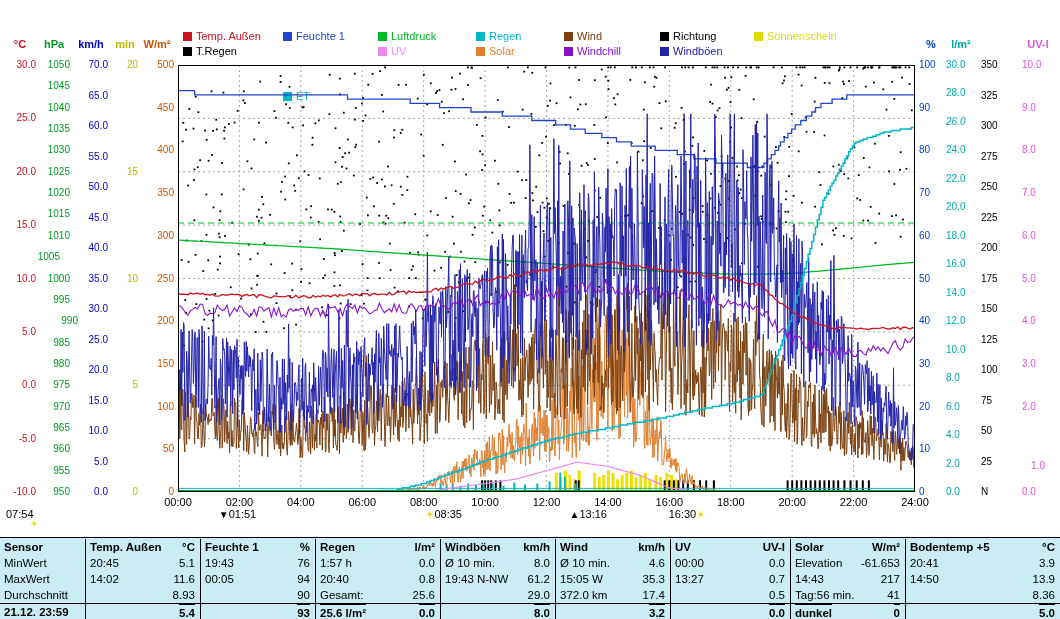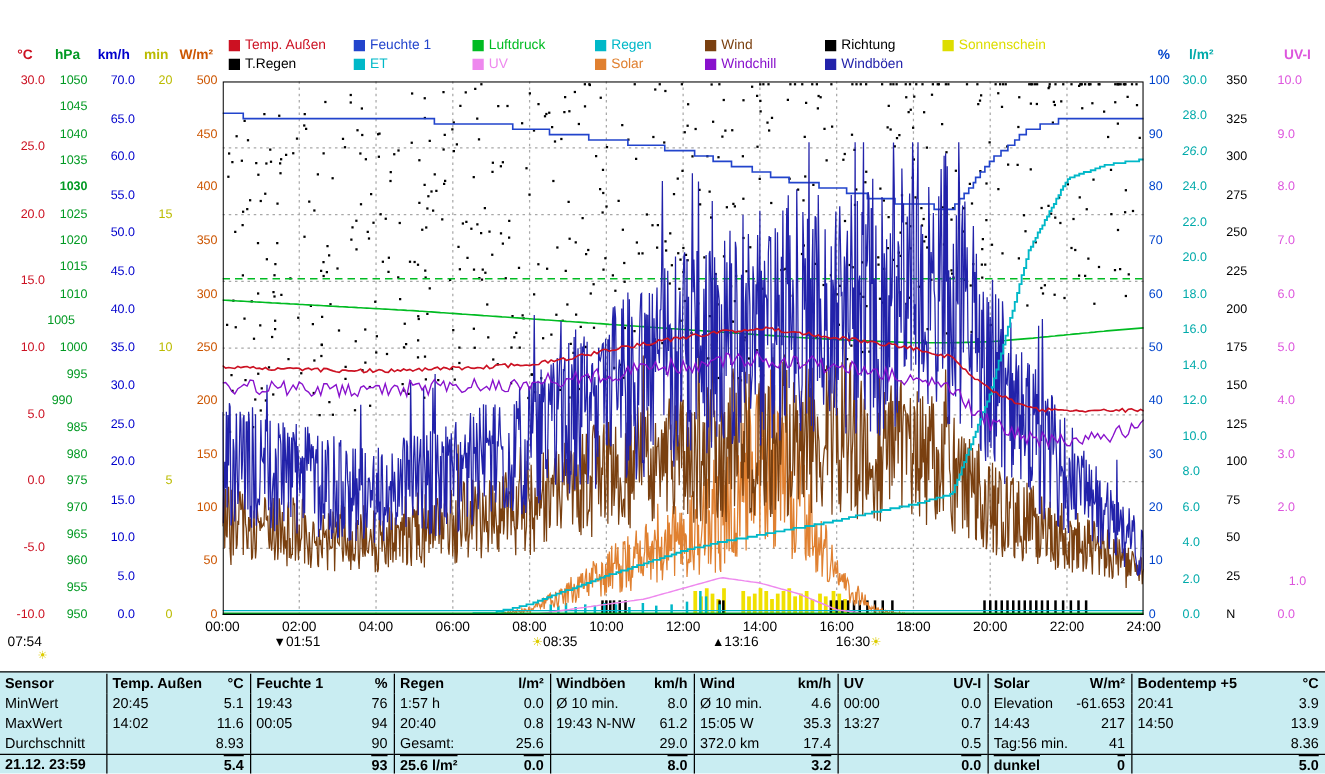--- a/index.html
+++ b/index.html
@@ -58,21 +58,21 @@
         <span style="color: rgb(0, 0, 0);">Richtung</span>
       </div>
       <div class="legend-item" style="grid-area: 1 / 7;">
         <span class="swatch" style="background: rgb(221, 221, 0);"></span>
         <span style="color: rgb(221, 221, 0);">Sonnenschein</span>
       </div>
       <div class="legend-item" style="grid-area: 2 / 1;">
         <span class="swatch" style="background: rgb(0, 0, 0);"></span>
         <span style="color: rgb(0, 0, 0);">T.Regen</span>
       </div>
-      <div class="legend-item" style="grid-area: 2 / 2;">
+      <div class="legend-item" style="grid-area: 2 / 2; margin-top: 45px;">
         <span class="swatch" style="background: rgb(0, 184, 200);"></span>
         <span style="color: rgb(0, 184, 200);">ET</span>
       </div>
       <div class="legend-item" style="grid-area: 2 / 3;">
         <span class="swatch" style="background: rgb(238, 136, 238);"></span>
         <span style="color: rgb(238, 136, 238);">UV</span>
       </div>
       <div class="legend-item" style="grid-area: 2 / 4;">
         <span class="swatch" style="background: rgb(224, 128, 48);"></span>
         <span style="color: rgb(224, 128, 48);">Solar</span>
@@ -95,29 +95,29 @@
       <div class="tick" style="left: 4px; width: 32px; top: 273.5px; color: rgb(204, 17, 34); text-align: right;">10.0</div>
       <div class="tick" style="left: 4px; width: 32px; top: 326.875px; color: rgb(204, 17, 34); text-align: right;">5.0</div>
       <div class="tick" style="left: 4px; width: 32px; top: 380.25px; color: rgb(204, 17, 34); text-align: right;">0.0</div>
       <div class="tick" style="left: 4px; width: 32px; top: 433.625px; color: rgb(204, 17, 34); text-align: right;">-5.0</div>
       <div class="tick" style="left: 4px; width: 32px; top: 487px; color: rgb(204, 17, 34); text-align: right;">-10.0</div>
       <div class="axis-title" style="left: 38px; width: 32px; color: rgb(0, 153, 34); text-align: center;">hPa</div>
       <div class="tick" style="left: 38px; width: 32px; top: 60px; color: rgb(0, 153, 34); text-align: right;">1050</div>
       <div class="tick" style="left: 38px; width: 32px; top: 81.35px; color: rgb(0, 153, 34); text-align: right;">1045</div>
       <div class="tick" style="left: 38px; width: 32px; top: 102.7px; color: rgb(0, 153, 34); text-align: right;">1040</div>
       <div class="tick" style="left: 38px; width: 32px; top: 124.05px; color: rgb(0, 153, 34); text-align: right;">1035</div>
-      <div class="tick" style="left: 38px; width: 32px; top: 145.4px; color: rgb(0, 153, 34); text-align: right; font-weight: bold;">1030</div>
+      <div class="tick" style="left: 38px; width: 32px; top: 145.4px; color: rgb(0, 153, 34); text-align: right;">1030</div>
       <div class="tick" style="left: 38px; width: 32px; top: 166.75px; color: rgb(0, 153, 34); text-align: right;">1025</div>
       <div class="tick" style="left: 38px; width: 32px; top: 188.1px; color: rgb(0, 153, 34); text-align: right;">1020</div>
       <div class="tick" style="left: 38px; width: 32px; top: 209.45px; color: rgb(0, 153, 34); text-align: right;">1015</div>
       <div class="tick" style="left: 38px; width: 32px; top: 230.8px; color: rgb(0, 153, 34); text-align: right;">1010</div>
       <div class="tick" style="left: 28px; width: 32px; top: 252.15px; color: rgb(0, 153, 34); text-align: right;">1005</div>
       <div class="tick" style="left: 38px; width: 32px; top: 273.5px; color: rgb(0, 153, 34); text-align: right;">1000</div>
       <div class="tick" style="left: 38px; width: 32px; top: 294.85px; color: rgb(0, 153, 34); text-align: right;">995</div>
-      <div class="tick" style="left: 26px; width: 32px; top: 316.2px; color: rgb(0, 153, 34); text-align: right;">990</div>
+      <div class="tick" style="left: 46px; width: 32px; top: 316.2px; color: rgb(0, 153, 34); text-align: right;">990</div>
       <div class="tick" style="left: 38px; width: 32px; top: 337.55px; color: rgb(0, 153, 34); text-align: right;">985</div>
       <div class="tick" style="left: 38px; width: 32px; top: 358.9px; color: rgb(0, 153, 34); text-align: right;">980</div>
       <div class="tick" style="left: 38px; width: 32px; top: 380.25px; color: rgb(0, 153, 34); text-align: right;">975</div>
       <div class="tick" style="left: 38px; width: 32px; top: 401.6px; color: rgb(0, 153, 34); text-align: right;">970</div>
       <div class="tick" style="left: 38px; width: 32px; top: 422.95px; color: rgb(0, 153, 34); text-align: right;">965</div>
       <div class="tick" style="left: 38px; width: 32px; top: 444.3px; color: rgb(0, 153, 34); text-align: right;">960</div>
       <div class="tick" style="left: 38px; width: 32px; top: 465.65px; color: rgb(0, 153, 34); text-align: right;">955</div>
       <div class="tick" style="left: 38px; width: 32px; top: 487px; color: rgb(0, 153, 34); text-align: right;">950</div>
       <div class="axis-title" style="left: 74px; width: 34px; color: rgb(0, 0, 204); text-align: center;">km/h</div>
       <div class="tick" style="left: 74px; width: 34px; top: 60px; color: rgb(0, 0, 204); text-align: right;">70.0</div>

